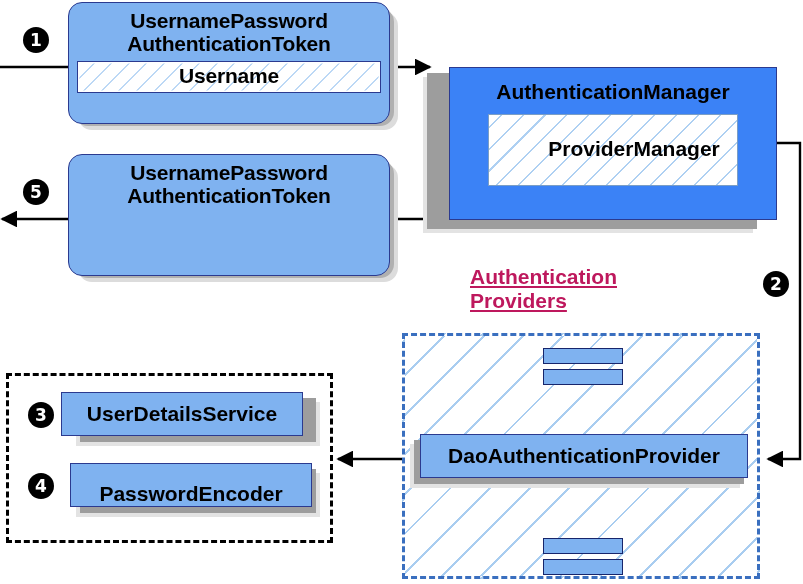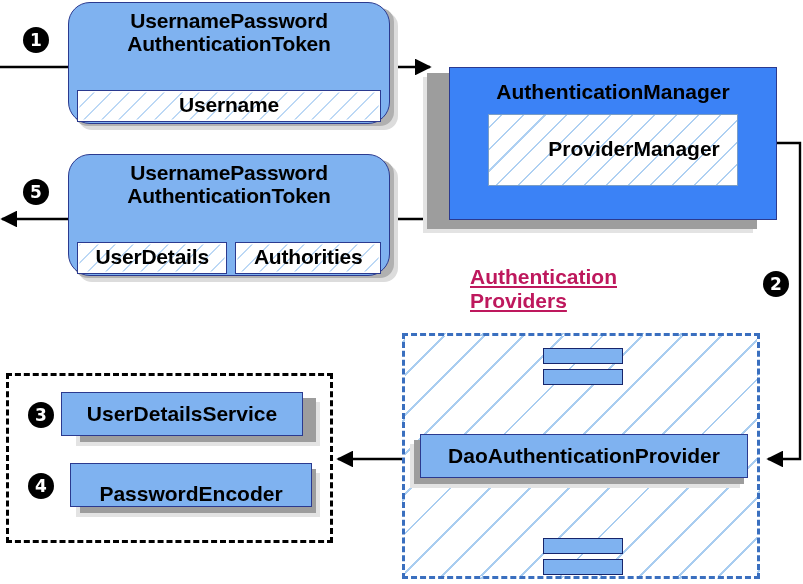--- a/index.html
+++ b/index.html
@@ -35,21 +35,21 @@
     justify-content: center;
     text-align: center;
     color: #000000;
     font-weight: bold;
     line-height: 1.08;
     z-index: 5;
   }
   .token-box {
     background: #7FB2F0;
     border: 1.5px solid #2B3A8F;
-    border-radius: 22px;
+    border-radius: 14px;
     flex-direction: column;
     justify-content: flex-start;
     padding-top: 7px;
     font-size: 21px;
     letter-spacing: -0.2px;
   }
   .token-title {
     width: 100%;
     padding: 0 6px;
     box-sizing: border-box;
@@ -75,21 +75,20 @@
       ),
       #ffffff;
     border: 1.6px solid #2B3A8F;
     box-shadow: inset 0 0 0 1.4px #ffffff;
     font-size: 21px;
     font-weight: bold;
     padding: 3px 6px 4px 6px;
     box-sizing: border-box;
     text-align: center;
     white-space: nowrap;
-    margin-top: 29px;
   }
   .rect-box {
     background: #7FB2F0;
     border: 1.5px solid #2B3A8F;
     font-size: 21px;
   }
   .mgr-box {
     background: #3b82f6;
     border: 1.5px solid #2B3A8F;
     flex-direction: column;
@@ -255,24 +254,20 @@
       <div class="field-box">Username</div>
     </div>
   </div>
   <div class="step-bullet" style="left:23px; top:27px;">1</div>
 
   <div class="shadow-round-light" style="left:78px; top:164px; width:320px; height:118px;"></div>
   <div class="shadow-round-dark" style="left:74px; top:160px; width:320px; height:118px;"></div>
   <div class="node token-box" style="left:68px; top:154px; width:322px; height:122px;">
     <div class="token-title">UsernamePassword</div>
     <div class="token-title">AuthenticationToken</div>
-    <div class="token-fields">
-      <div class="field-box">UserDetails</div>
-      <div class="field-box">Authorities</div>
-    </div>
   </div>
   <div class="step-bullet" style="left:23px; top:179px;">5</div>
 
   <div class="shadow-light" style="left:423px; top:77px; width:330px; height:156px;"></div>
   <div class="shadow-dark" style="left:427px; top:73px; width:330px; height:156px;"></div>
   <div class="node mgr-box" style="left:433px; top:67px; width:328px; height:153px;">
     <div>AuthenticationManager</div>
     <div class="hatched-inner" style="width:250px; height:72px; margin-top:10px;padding-left:42px;">
       <span>ProviderManager</span>
     </div>

